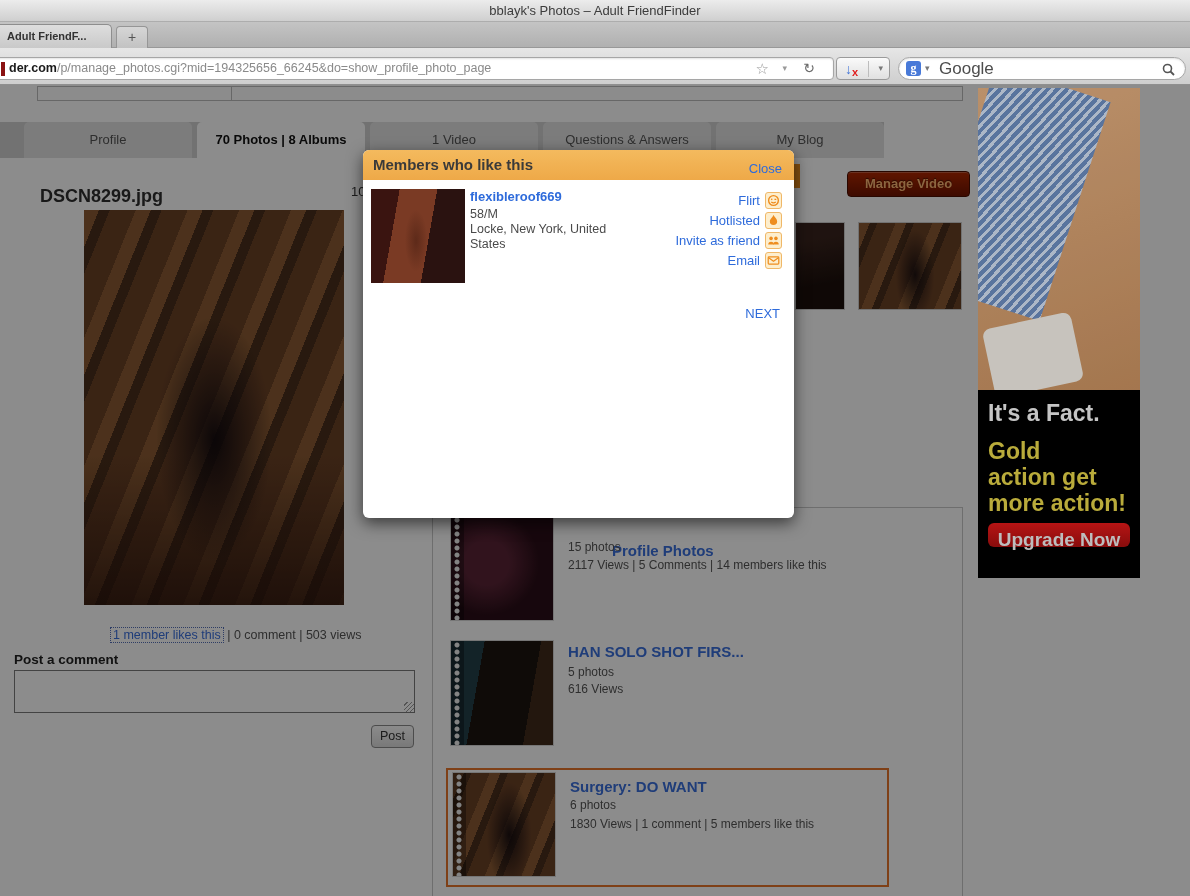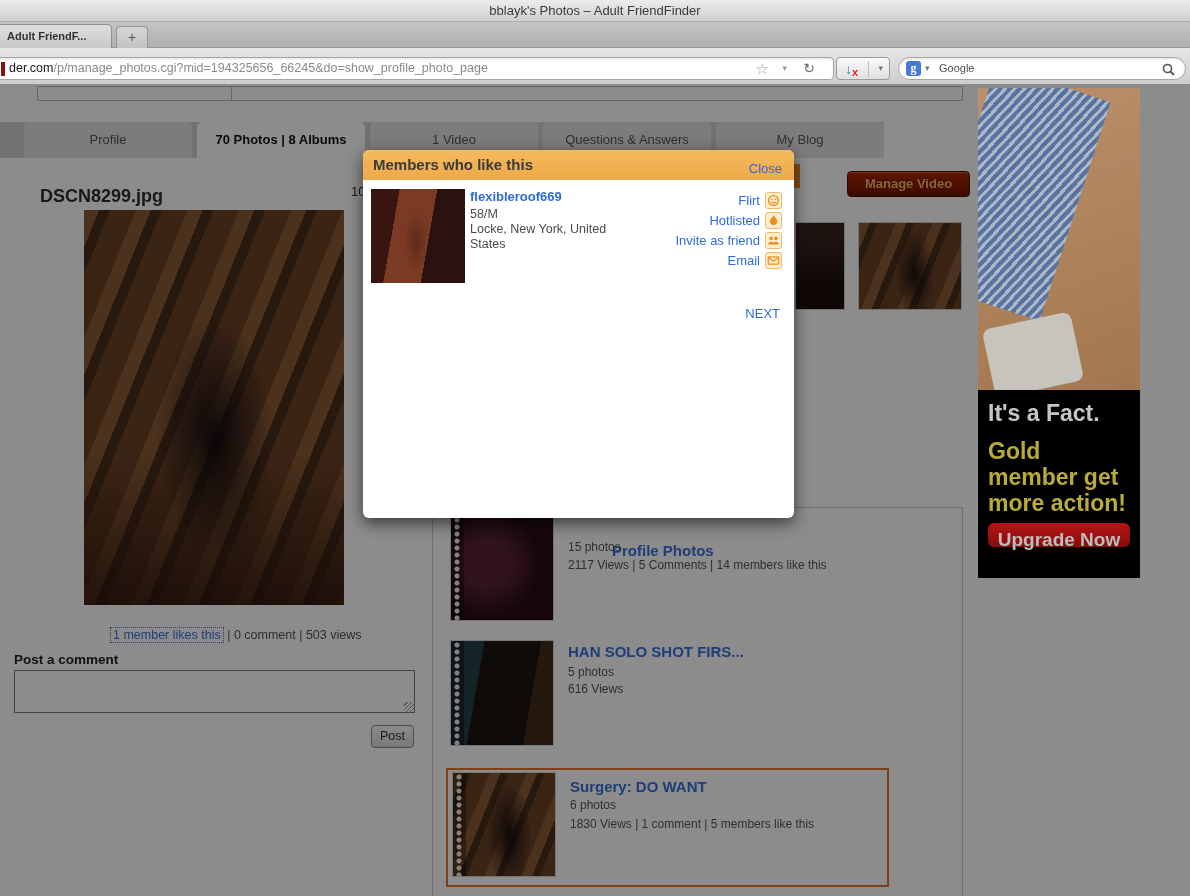--- a/index.html
+++ b/index.html
@@ -14,34 +14,34 @@
 
   
   #titlebar{left:0;top:0;width:1190px;height:22px;background:linear-gradient(#ececec,#cfcfcf);border-bottom:1px solid #adadad;text-align:center;font-size:13px;color:#3c3c3c;line-height:21px;}
   #tabbar{left:0;top:22px;width:1190px;height:26px;background:linear-gradient(#c4c4c4,#b0b0b0);border-bottom:1px solid #989898;}
   #browser-tab{left:-6px;top:2px;width:118px;height:24px;background:linear-gradient(#dedede,#c9c9c9);border:1px solid #8e8e8e;border-bottom:none;border-radius:5px 5px 0 0;font-size:11px;font-weight:bold;color:#333;line-height:23px;padding-left:12px;white-space:nowrap;overflow:hidden;}
   #new-tab{left:116px;top:4px;width:32px;height:22px;background:linear-gradient(#d6d6d6,#c2c2c2);border:1px solid #969696;border-bottom:none;border-radius:4px 4px 0 0;text-align:center;color:#555;font-size:14px;line-height:20px;}
   #toolbar{left:0;top:48px;width:1190px;height:37px;background:linear-gradient(#e6e6e6,#cecece);border-bottom:1px solid #8f8f8f;}
   #urlbar{left:-6px;top:9px;width:840px;height:23px;background:#fff;border:1px solid #a6a6a6;border-radius:4px;box-shadow:inset 0 1px 2px rgba(0,0,0,.12);font-size:12.5px;line-height:21px;white-space:nowrap;overflow:hidden;}
   #site-favicon{left:6px;top:4px;width:4px;height:14px;background:#8a1212;}
   #url-text{left:14px;top:0;}
-  #url-text .domain{color:#1a1a1a;font-weight:normal;}
+  #url-text .domain{color:#1a1a1a;font-weight:bold;}
   #url-text .path{color:#8a8a8a;}
   #star-ic{right:64px;top:0;color:#9a9a9a;font-size:15px;}
   #url-dd{right:46px;top:0;color:#9a9a9a;font-size:9px;}
   #reload-ic{right:18px;top:0;color:#6a6a6a;font-size:14px;}
   #dlgroup{left:836px;top:9px;width:54px;height:23px;border:1px solid #9a9a9a;border-radius:4px;background:linear-gradient(#fafafa,#e0e0e0);}
   #dl-arrow{left:8px;top:1px;color:var(--google-blue);font-weight:bold;font-size:14px;line-height:20px;}
   #dl-x{left:15px;top:7px;color:#e02020;font-weight:bold;font-size:11px;line-height:14px;}
   #dl-sep{left:31px;top:3px;width:1px;height:16px;background:#bdbdbd;}
   #dl-dd{right:6px;top:0;color:#787878;font-size:9px;line-height:21px;}
   #searchbar{left:898px;top:9px;width:288px;height:23px;background:#fff;border:1px solid #a6a6a6;border-radius:12px;box-shadow:inset 0 1px 2px rgba(0,0,0,.12);}
   #glogo{left:7px;top:3px;width:15px;height:15px;background:var(--google-blue);border-radius:3px;color:#fff;font-family:"Liberation Serif","DejaVu Serif",serif;font-weight:bold;font-size:12px;text-align:center;line-height:15px;}
   #g-dd{left:26px;top:0;color:#777;font-size:9px;line-height:21px;}
-  #search-ph{left:40px;top:0;color:#4d4d4d;font-size:11px;line-height:21px;}
+  #search-ph{left:40px;top:0;color:#4d4d4d;font-size:17px;line-height:21px;}
   #mag{right:10px;top:4px;width:13px;height:13px;}
 
   
   #partialbox{left:37px;top:86px;width:926px;height:15px;border:1px solid #bcbcbc;}
   #partialbox .vdiv{position:absolute;left:193px;top:0;width:1px;height:100%;background:#bcbcbc;}
   #pagetabs-strip{left:0;top:122px;width:884px;height:36px;background:#cfcfcf;}
   .ptab{position:absolute;top:122px;width:168px;height:36px;border-radius:5px 5px 0 0;background:#e2e2e2;color:#555;font-size:13px;text-align:center;line-height:36px;white-space:nowrap;}
   .ptab.active{background:#fff;color:#111;font-weight:bold;}
   #tab-profile{left:24px;} #tab-photos{left:197px;} #tab-video{left:370px;} #tab-questions{left:543px;} #tab-myblog{left:716px;}
   #filename{left:40px;top:186px;font-size:18px;font-weight:bold;color:#2e2e2e;}
@@ -207,21 +207,21 @@
   <div id="a3-stats" class="album-stats">1830 Views | 1 comment | 5 members like this</div>
 
   <div id="ad" class="abs">
     <div id="ad-photo">
       <div id="ad-shirt"></div>
       <div id="ad-sheet"></div>
     </div>
     <div id="ad-headline">It's a Fact.</div>
     <div id="ad-gold">
       <div>Gold</div>
-      <div>member get</div>
+      <div>action get</div>
       <div>more action!</div>
     </div>
     <div id="upgrade-btn">Upgrade Now</div>
   </div>
 
   <div id="dim-left" class="abs dim"></div>
   <div id="dim-right" class="abs dim"></div>
   <div id="dim-adtop" class="abs dim"></div>
   <div id="dim-adbottom" class="abs dim"></div>
   <div id="dim-ad" class="abs"></div>

